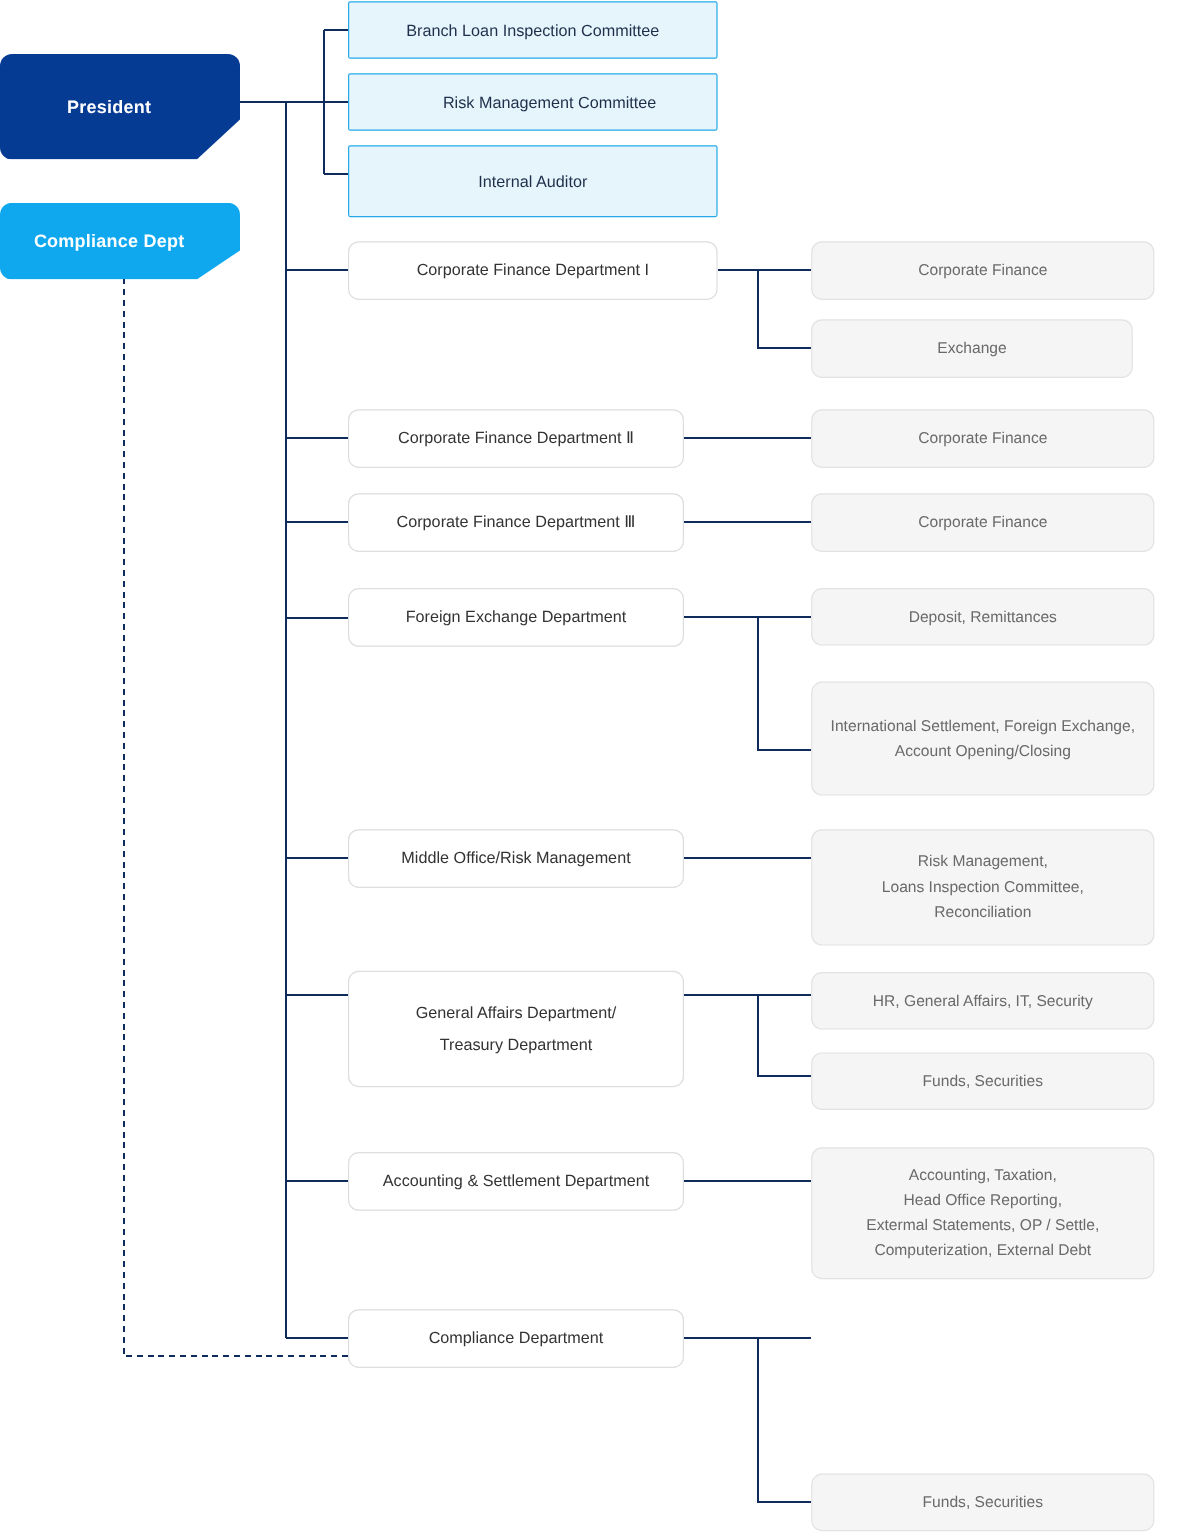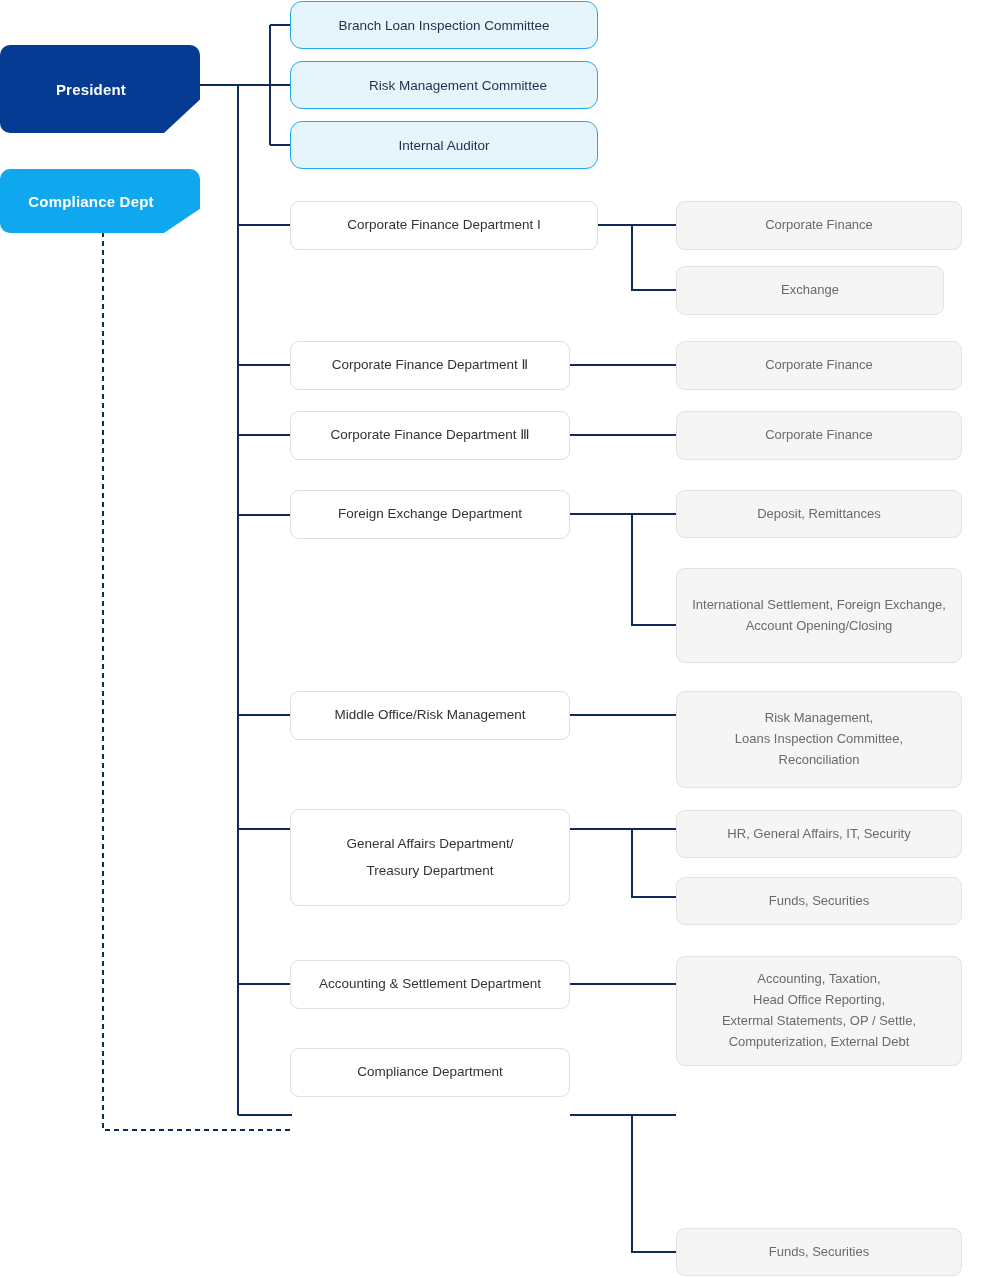--- a/index.html
+++ b/index.html
@@ -46,21 +46,21 @@
 
   
   .committee-node {
     position: absolute;
     display: flex;
     align-items: center;
     justify-content: center;
     box-sizing: border-box;
     background: #E6F4FC;
     border: 1.5px solid #23A9E8;
-    border-radius: 12px;
+    border-radius: 2px;
     color: #1F2F4A;
     font-size: 13.5px;
     text-align: center;
     padding: 2px 8px;
   }
 
   
   .dept-node {
     position: absolute;
     display: flex;
@@ -156,21 +156,21 @@
   </div>
 
   <div class="committee-node" style="left:290px; top:1px; width:308px; height:48px;">
     <span>Branch Loan Inspection Committee</span>
   </div>
 
   <div class="committee-node" style="left:290px; top:61px; width:308px; height:48px;padding-left:36px;">
     <span>Risk Management Committee</span>
   </div>
 
-  <div class="committee-node" style="left:290px; top:121px; width:308px; height:48px;">
+  <div class="committee-node" style="left:290px; top:121px; width:308px; height:60px;">
     <span>Internal Auditor</span>
   </div>
 
   <div class="dept-node" style="left:290px; top:201px; width:308px; height:49px;">
     <span>Corporate Finance Department I</span>
   </div>
 
   <div class="dept-node" style="left:290px; top:341px; width:280px; height:49px;">
     <span>Corporate Finance Department  Ⅱ</span>
   </div>
@@ -189,21 +189,21 @@
 
   <div class="dept-node" style="left:290px; top:809px; width:280px; height:97px; white-space:pre-line;">
     <span>General Affairs Department/
 Treasury Department</span>
   </div>
 
   <div class="dept-node" style="left:290px; top:960px; width:280px; height:49px;">
     <span>Accounting &amp; Settlement Department</span>
   </div>
 
-  <div class="dept-node" style="left:290px; top:1048px; width:280px; height:49px;">
+  <div class="dept-node" style="left:290px; top:1091px; width:280px; height:49px;">
     <span>Compliance Department</span>
   </div>
 
   <div class="func-node" style="left:676px; top:201px; width:286px; height:49px;">
     <span>Corporate Finance</span>
   </div>
 
   <div class="func-node" style="left:676px; top:266px; width:268px; height:49px;">
     <span>Exchange</span>
   </div>

